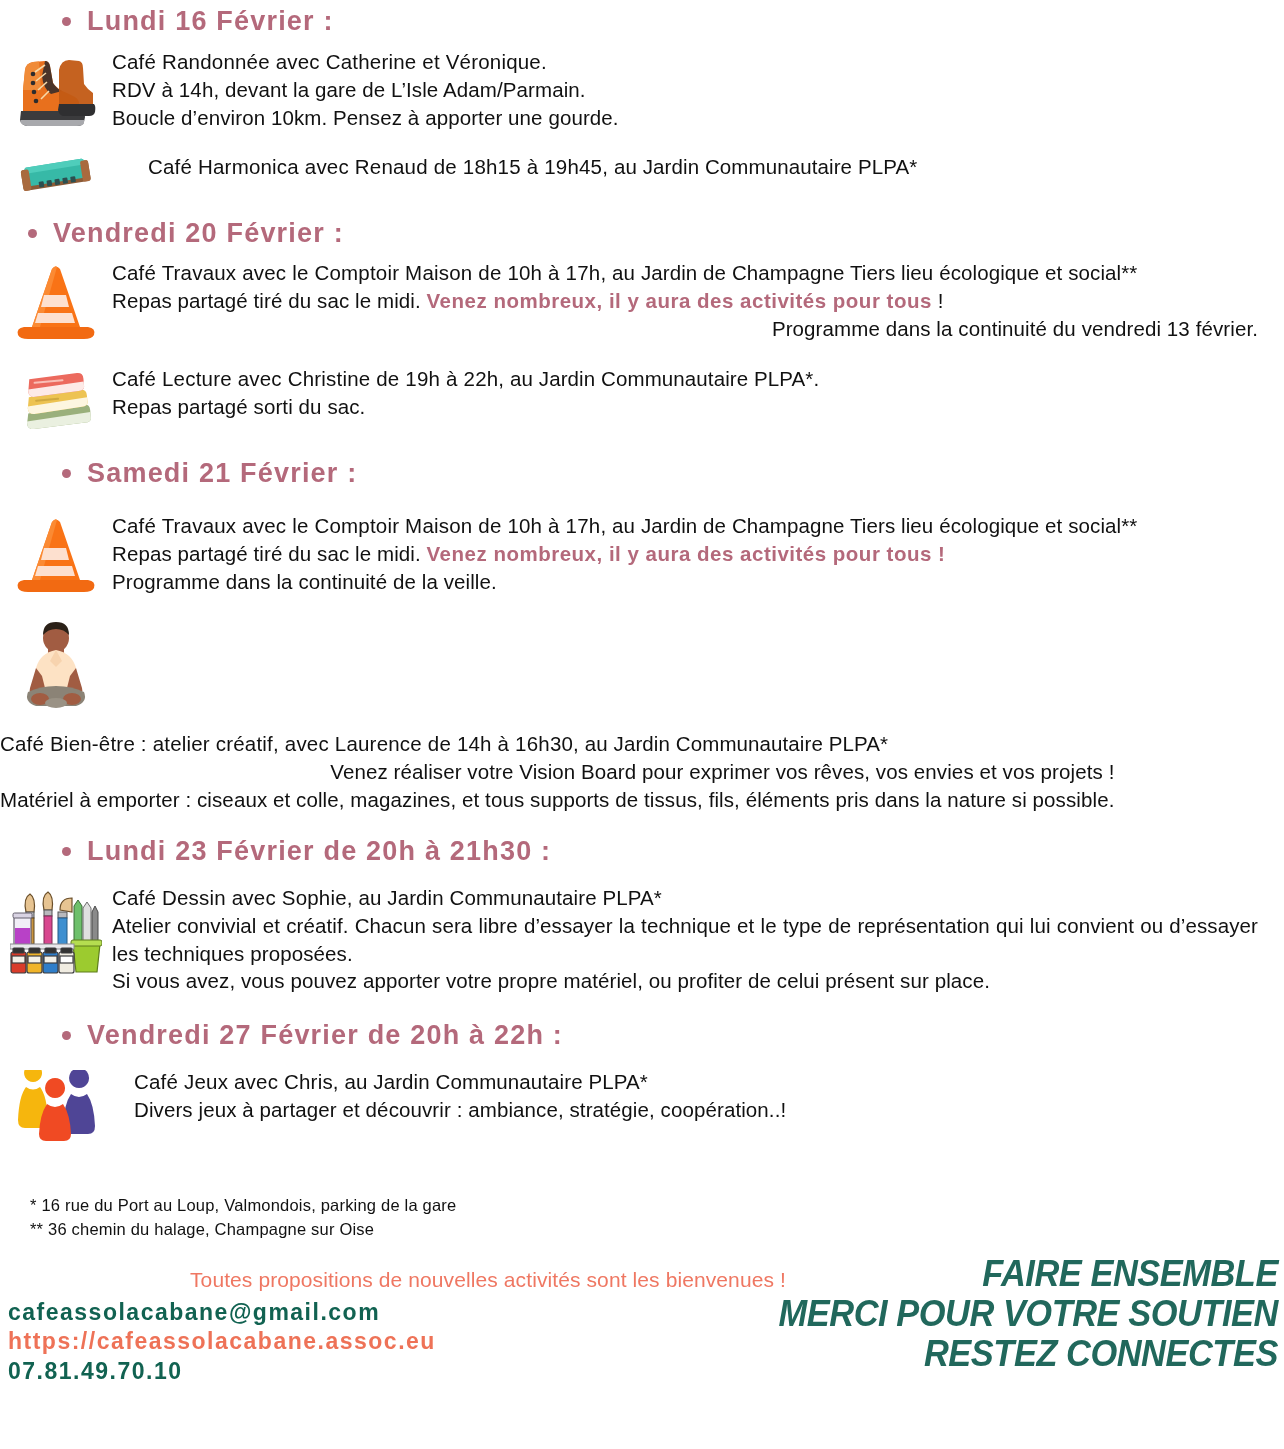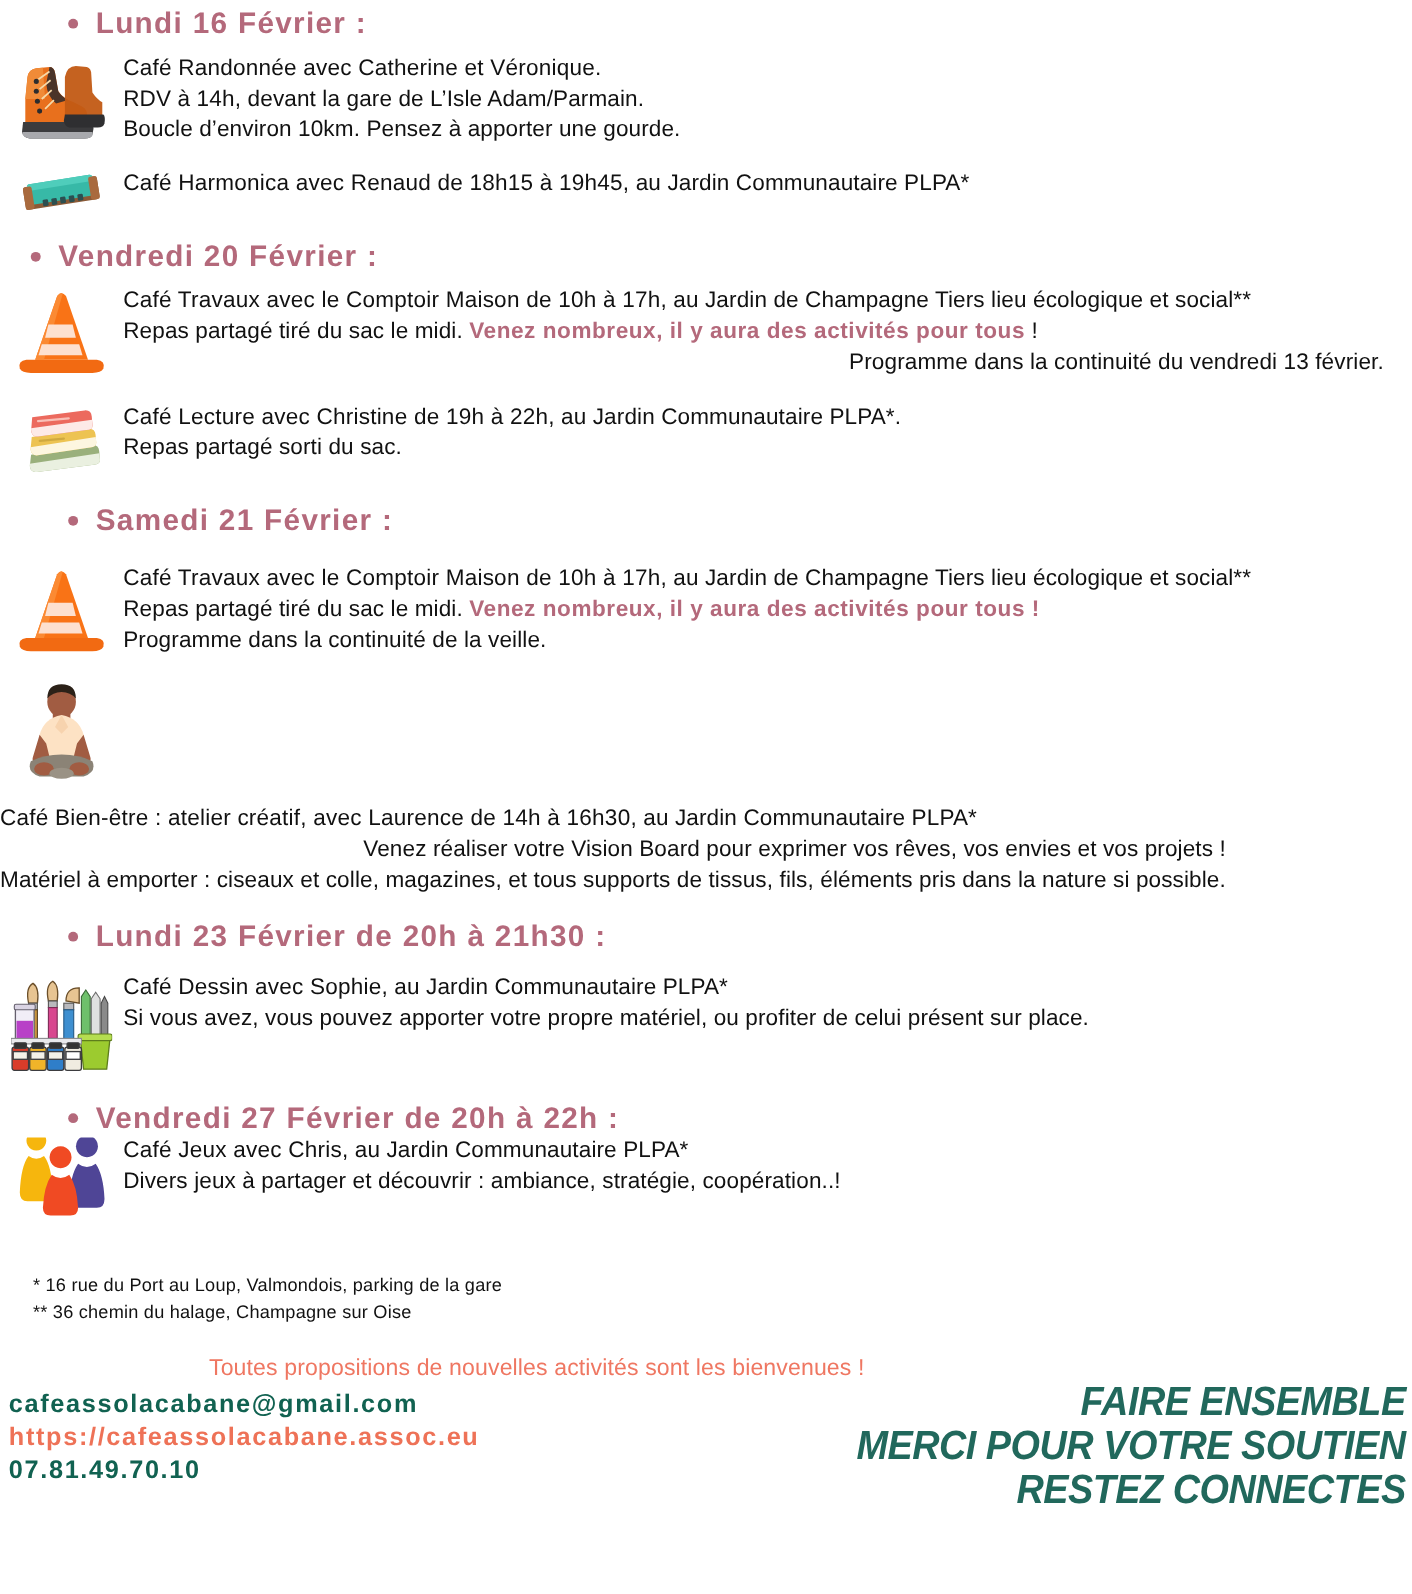--- a/index.html
+++ b/index.html
@@ -136,21 +136,21 @@
         </g>
       </svg>
     </div>
     <div class="text-cell">
       <p><b>Café Randonnée avec Catherine et Véronique.</b></p>
       <p><span>RDV à </span><b>14h</b><span>, devant la gare de L’Isle Adam/Parmain.</span></p>
       <p><span>Boucle d’environ 10km. Pensez à apporter une gourde.</span></p>
     </div>
   </div>
 
-  <div class="event" style="margin-top:21px;">
+  <div class="event" style="margin-top:21px;gap:36px;">
     <div class="icon-cell">
       <svg class="ico" width="80" height="44" viewBox="0 0 80 44" aria-hidden="true">
         <g transform="rotate(-9 40 22)">
           <rect x="6" y="10" width="68" height="21" rx="3" fill="#8b5a36"></rect>
           <rect x="10" y="8" width="60" height="19" rx="2.5" fill="#37b9a7"></rect>
           <rect x="10" y="8" width="60" height="6" rx="2.5" fill="#4fcdbb"></rect>
           <g fill="#2c4f50">
             <rect x="22" y="24" width="5" height="6" rx="1"></rect>
             <rect x="30" y="24" width="5" height="6" rx="1"></rect>
             <rect x="38" y="24" width="5" height="6" rx="1"></rect>
@@ -302,30 +302,31 @@
           <rect x="34" y="70" width="13" height="7" fill="#f4f1e8"></rect>
           <rect x="35" y="62" width="11" height="5" rx="1" fill="#333"></rect>
           <rect x="49" y="66" width="15" height="21" rx="2" fill="#f0ece1"></rect>
           <rect x="50" y="70" width="13" height="7" fill="#ffffff"></rect>
           <rect x="51" y="62" width="11" height="5" rx="1" fill="#333"></rect>
         </g>
       </svg>
     </div>
     <div class="text-cell just">
       <p style="text-align:left;"><b>Café Dessin avec Sophie,</b><span> au Jardin Communautaire PLPA*</span></p>
+      <p><span>Atelier convivial et créatif. Chacun sera libre d’essayer la technique et le type de représentation qui lui convient ou d’essayer les techniques proposées.</span></p>
       <p><span>Si vous avez, vous pouvez apporter votre propre matériel, ou profiter de celui présent sur place.</span></p>
     </div>
   </div>
 
   <div class="day-heading" style="margin-top:24px;">
     <span class="day-bullet"></span>
     <span>Vendredi 27 Février de 20h à 22h :</span>
   </div>
 
-  <div class="event" style="">
+  <div class="event" style="margin-top:16px;gap:22px;">
     <div class="icon-cell">
       <svg class="ico" width="86" height="72" viewBox="0 0 86 72" aria-hidden="true">
         <g>
           <path d="M20 12 a9 9 0 1 1 0.1 0 Z" fill="#f6b60d"></path>
           <path d="M13 17 Q20 22 27 17 Q34 26 35 50 Q35 58 28 58 L12 58 Q5 58 5 50 Q6 26 13 17 Z" fill="#f6b60d"></path>
           <path d="M66 18 a10 10 0 1 1 0.1 0 Z" fill="#4f4596"></path>
           <path d="M58 24 Q66 30 74 24 Q81 34 82 56 Q82 64 75 64 L57 64 Q50 64 50 56 Q51 34 58 24 Z" fill="#4f4596"></path>
           <path d="M42 28 a10 10 0 1 1 0.1 0 Z" fill="#f04a23"></path>
           <path d="M34 34 Q42 40 50 34 Q57 44 58 64 Q58 71 51 71 L33 71 Q26 71 26 64 Q27 44 34 34 Z" fill="#f04a23"></path>
         </g>

